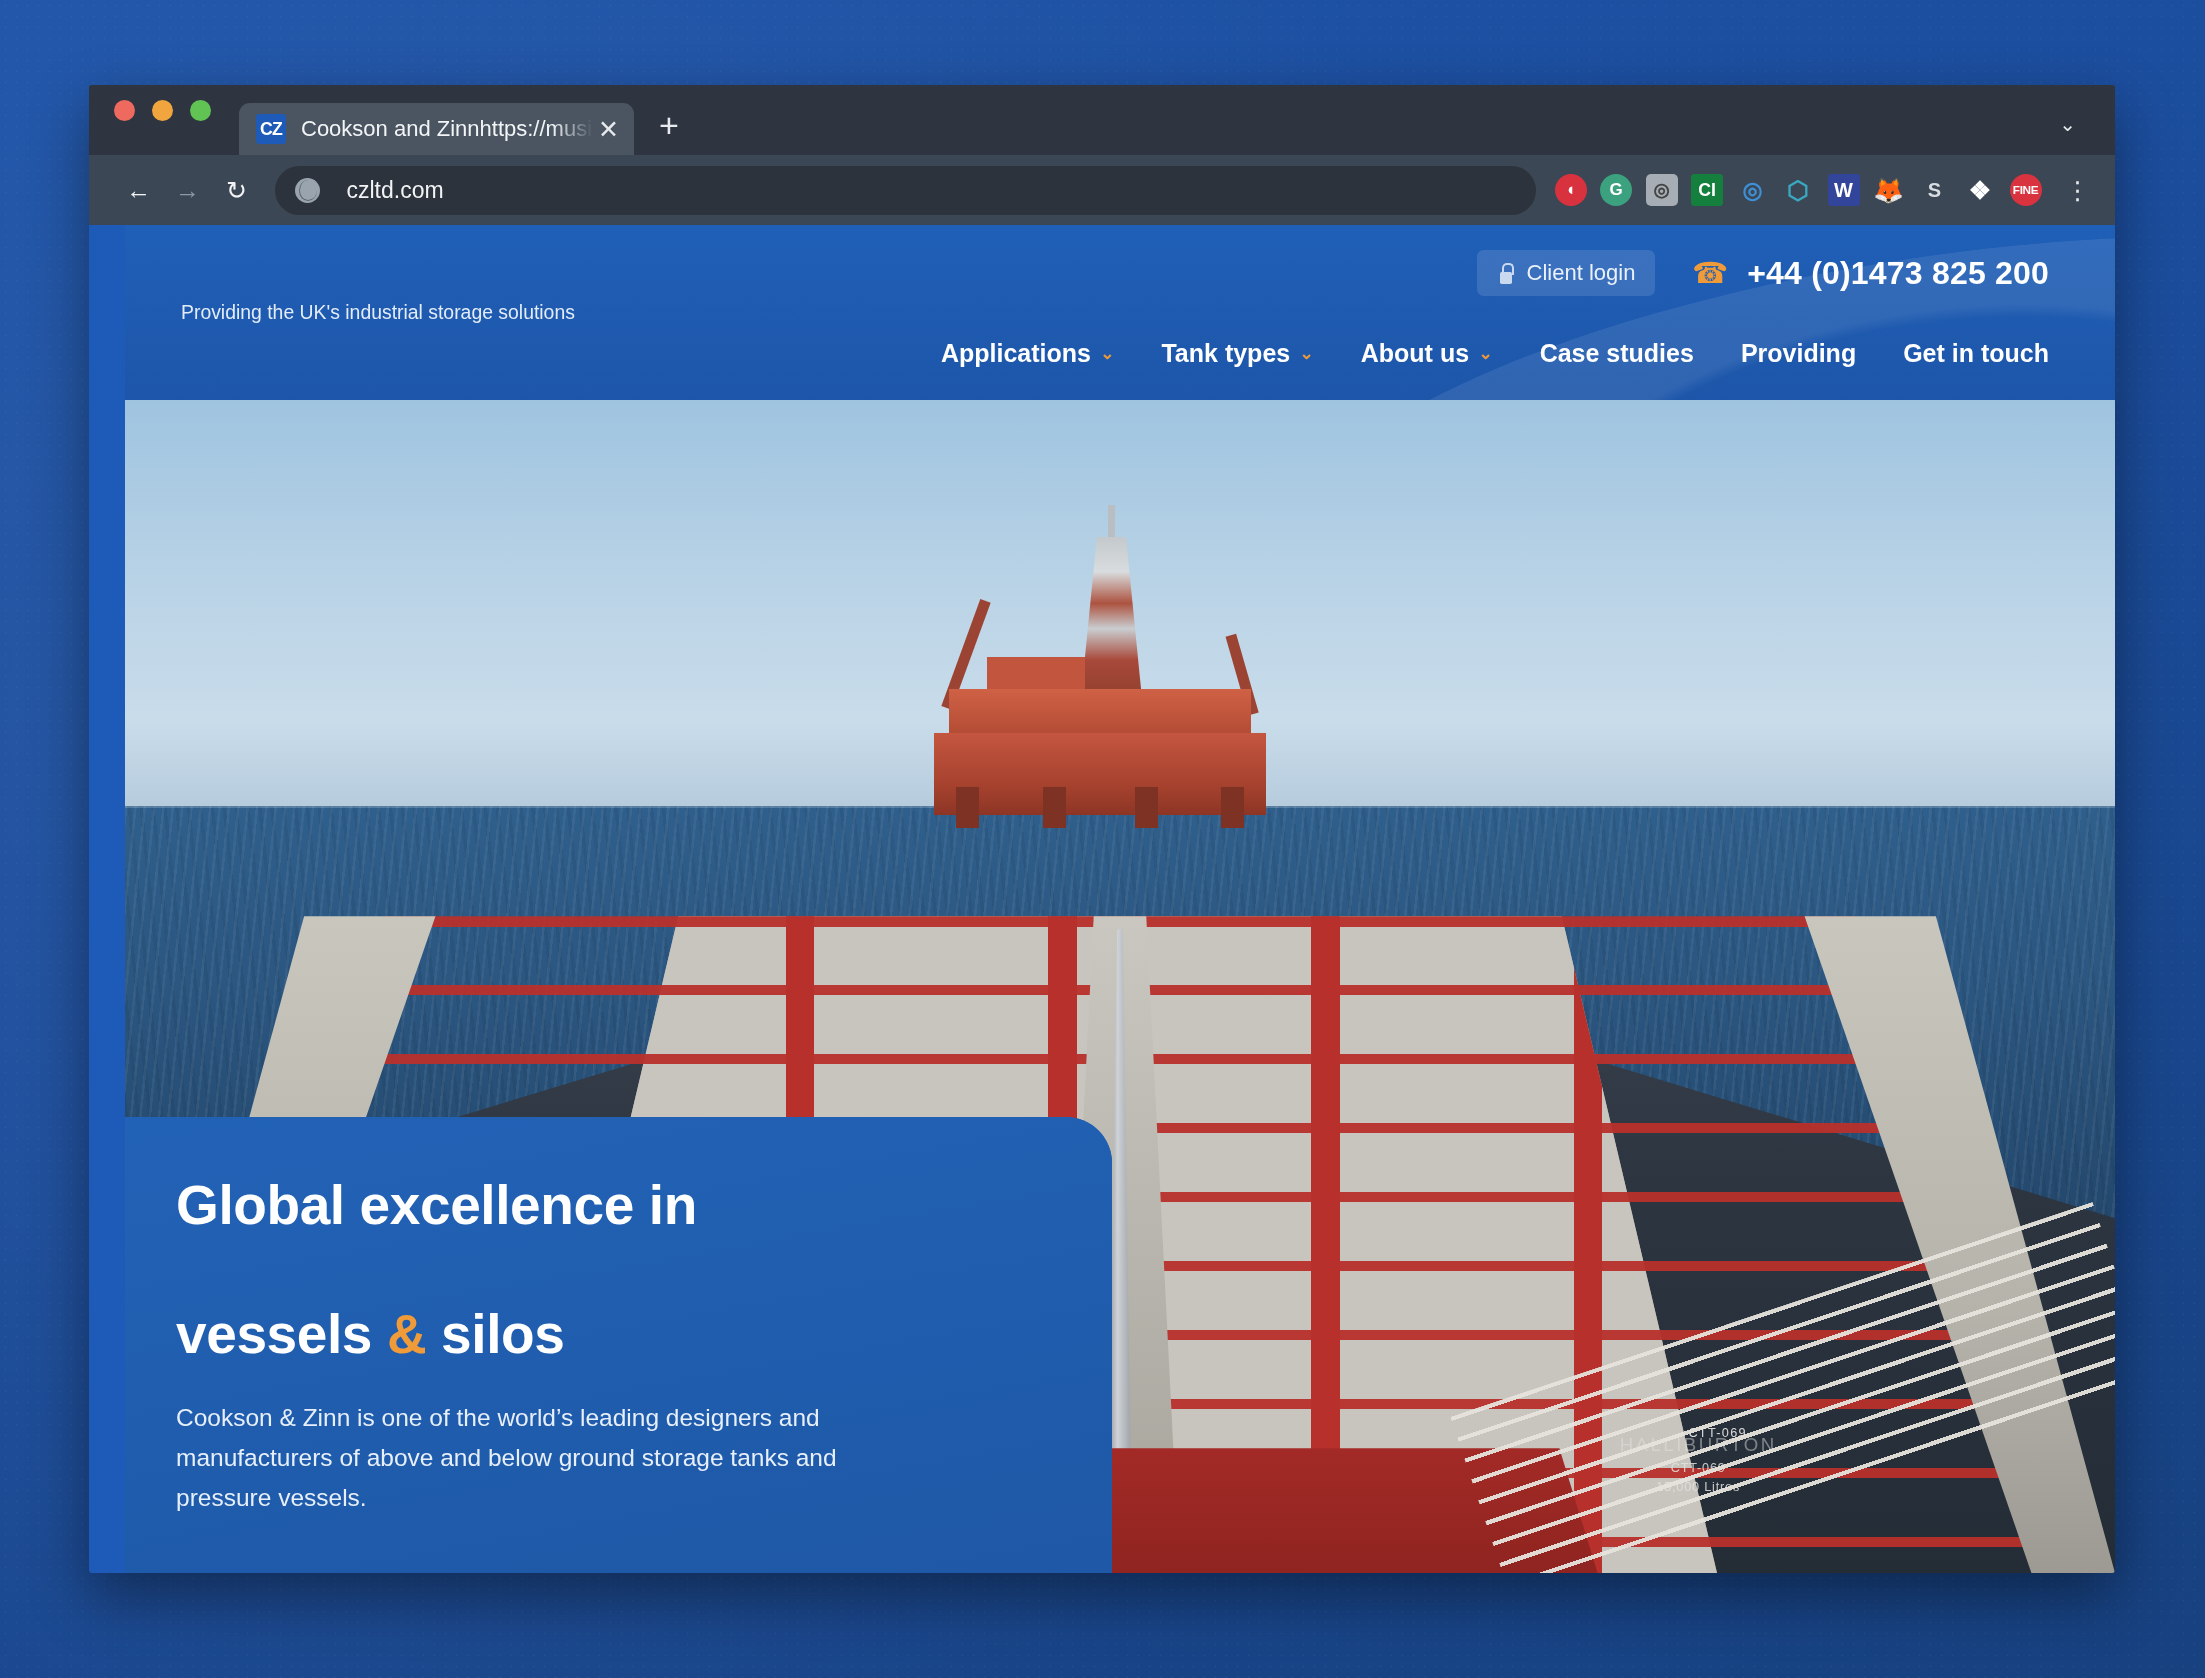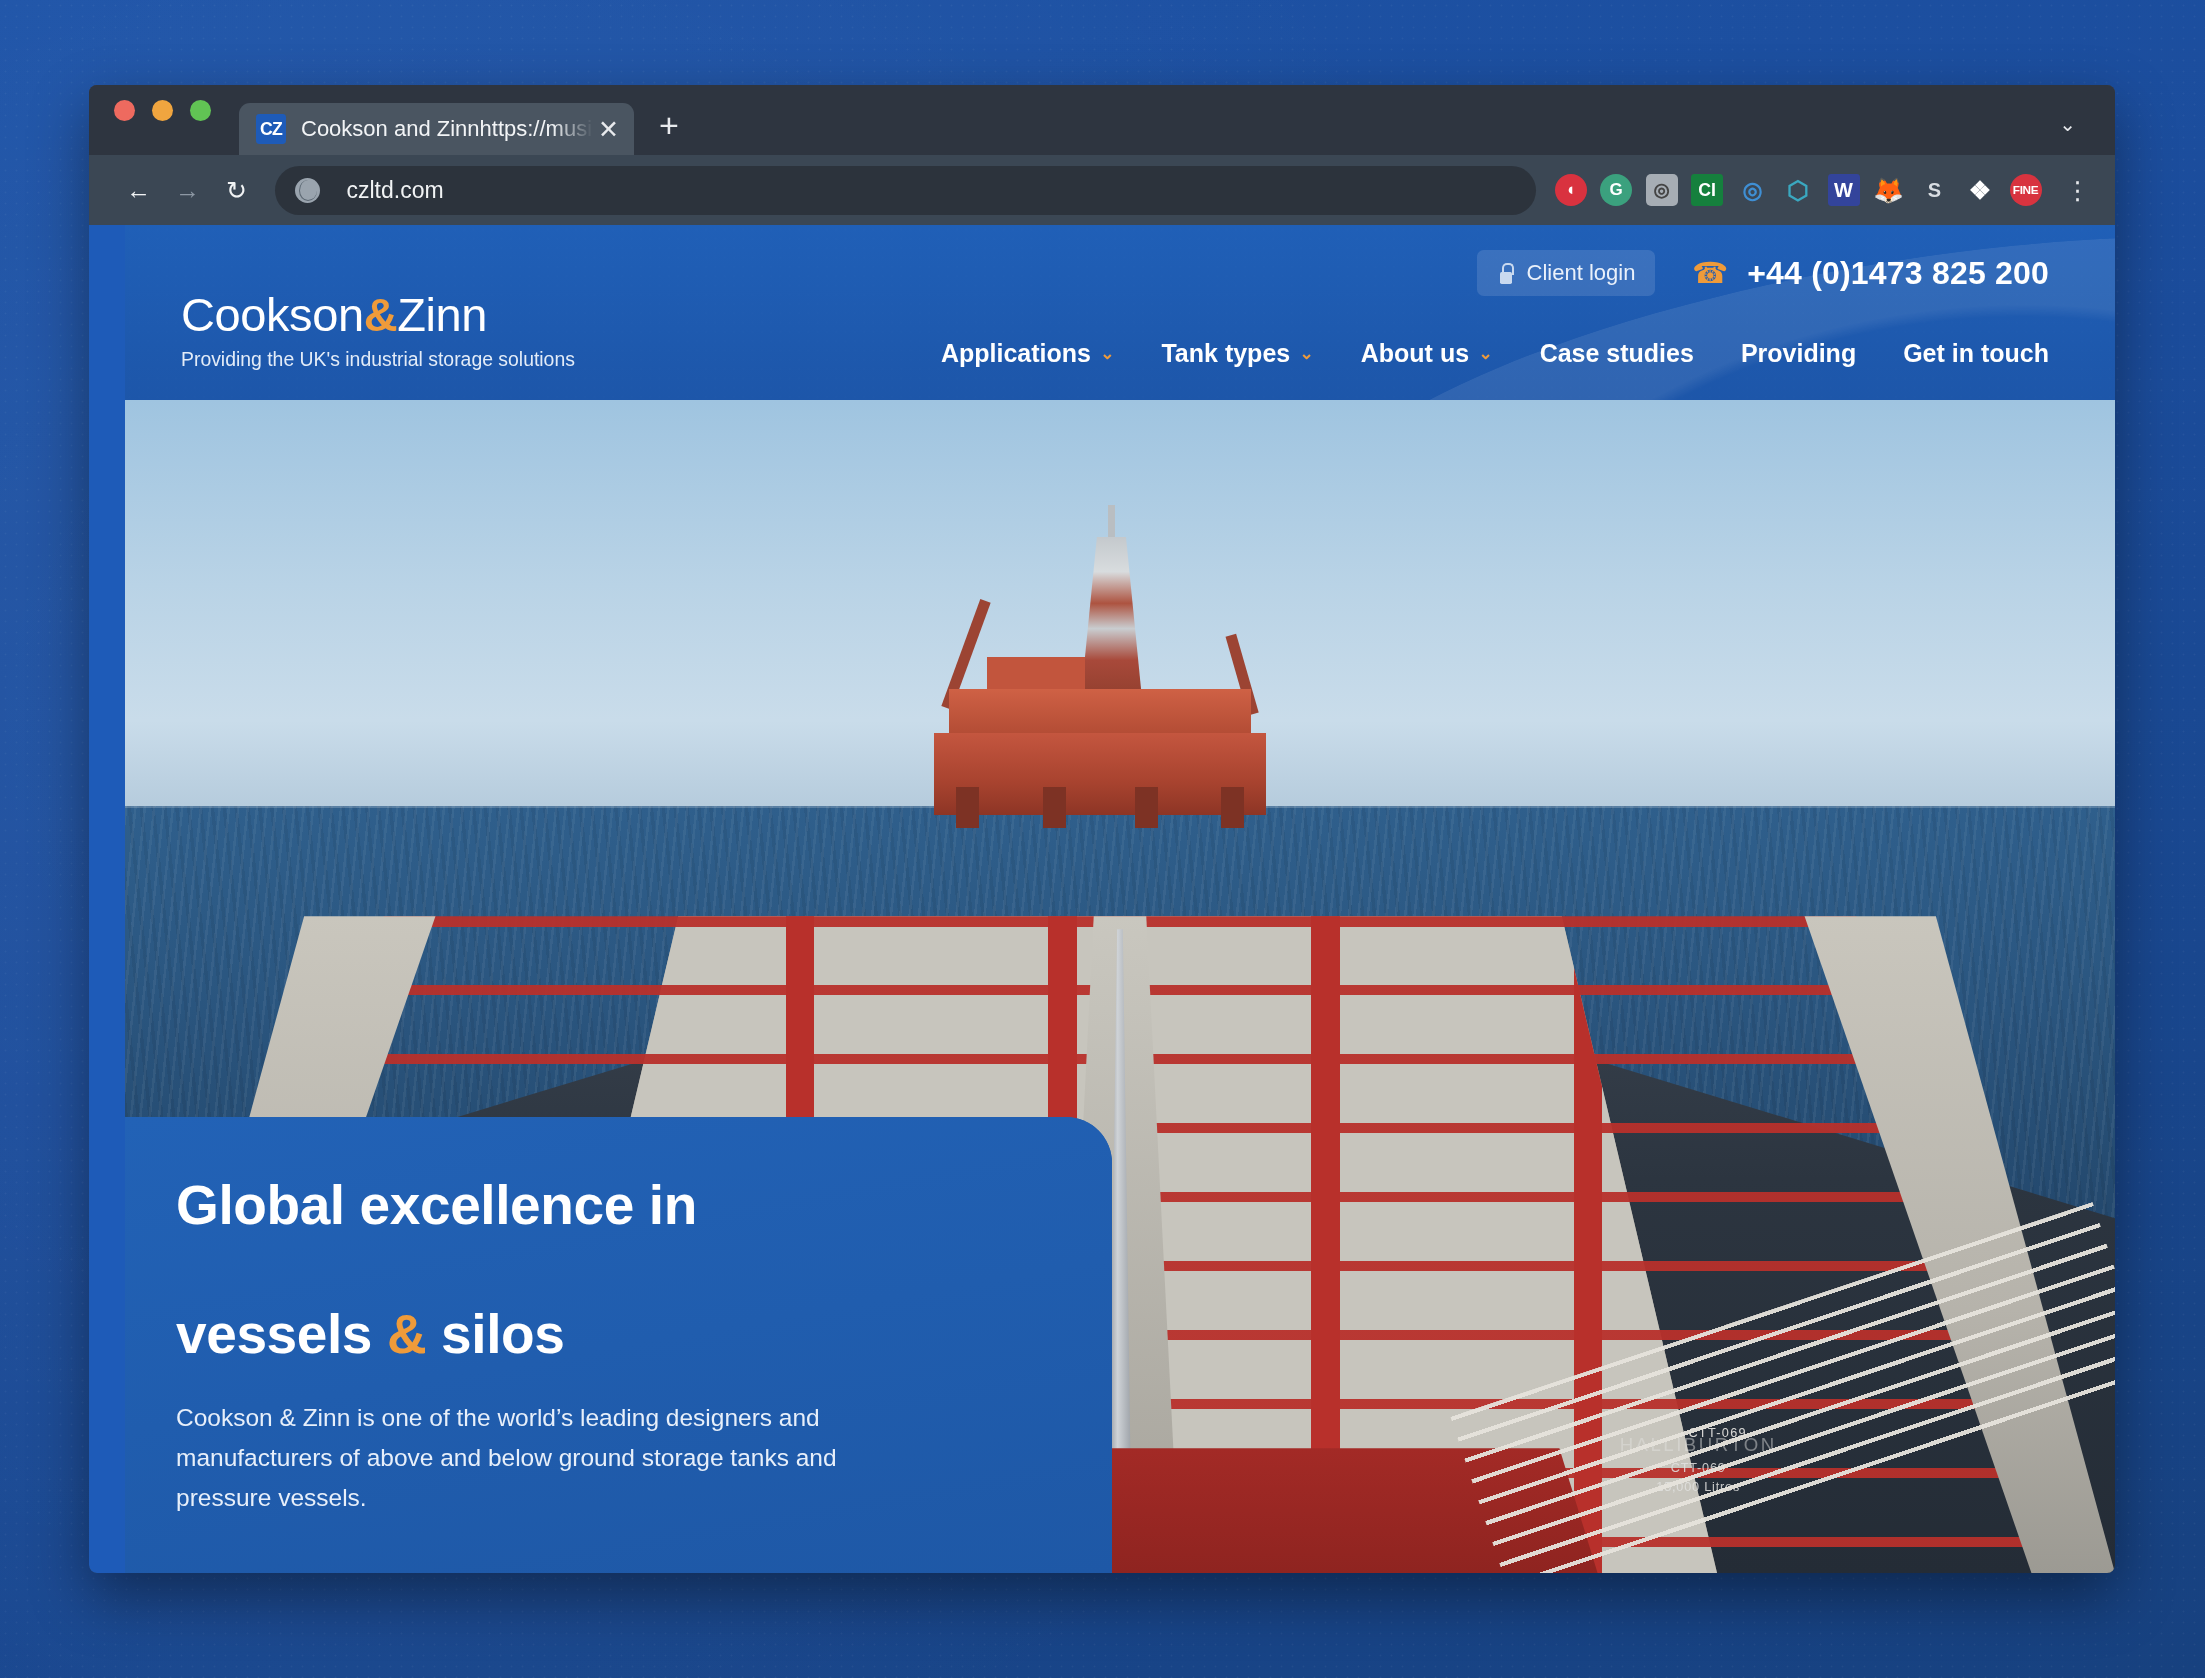--- a/index.html
+++ b/index.html
@@ -20,21 +20,21 @@
     content:""; position:absolute; inset:0;
     background-image:radial-gradient(rgba(255,255,255,0.10) 0.8px, transparent 1.1px);
     background-size:11px 11px;
     opacity:.45; pointer-events:none;
   }
 
   
   .window{
     position:absolute; left:89px; top:85px;
     width:2026px; height:1488px;
-    border-radius:8px;
+    border-radius:3px;
     background:#2e3540;
     box-shadow:0 23.6px 59px rgba(0,0,0,.40), 0 1.7px 0 rgba(255,255,255,.10) inset;
     overflow:hidden;
     display:flex; flex-direction:column;
     z-index:2;
   }
 
   
   .tabstrip{
     height:70px; flex:0 0 70px;
@@ -448,23 +448,20 @@
           <span class="lock"></span>
           <span>Client login</span>
         </div>
         <div class="phone-block">
           <span class="phone-ico">☎</span>
           <span class="phone-num">+44 (0)1473 825 200</span>
         </div>
       </div>
 
       <div class="logo-wrap">
-        <div class="logo">
-          <span>Cookson</span><span class="amp">&amp;</span><span>Zinn</span>
-        </div>
         <div class="tagline">Providing the UK's industrial storage solutions</div>
       </div>
 
       <nav class="mainnav">
         <div class="navitem">
           <span>Applications</span>
           <span class="caret">⌄</span>
         </div>
         <div class="navitem">
           <span>Tank types</span>

